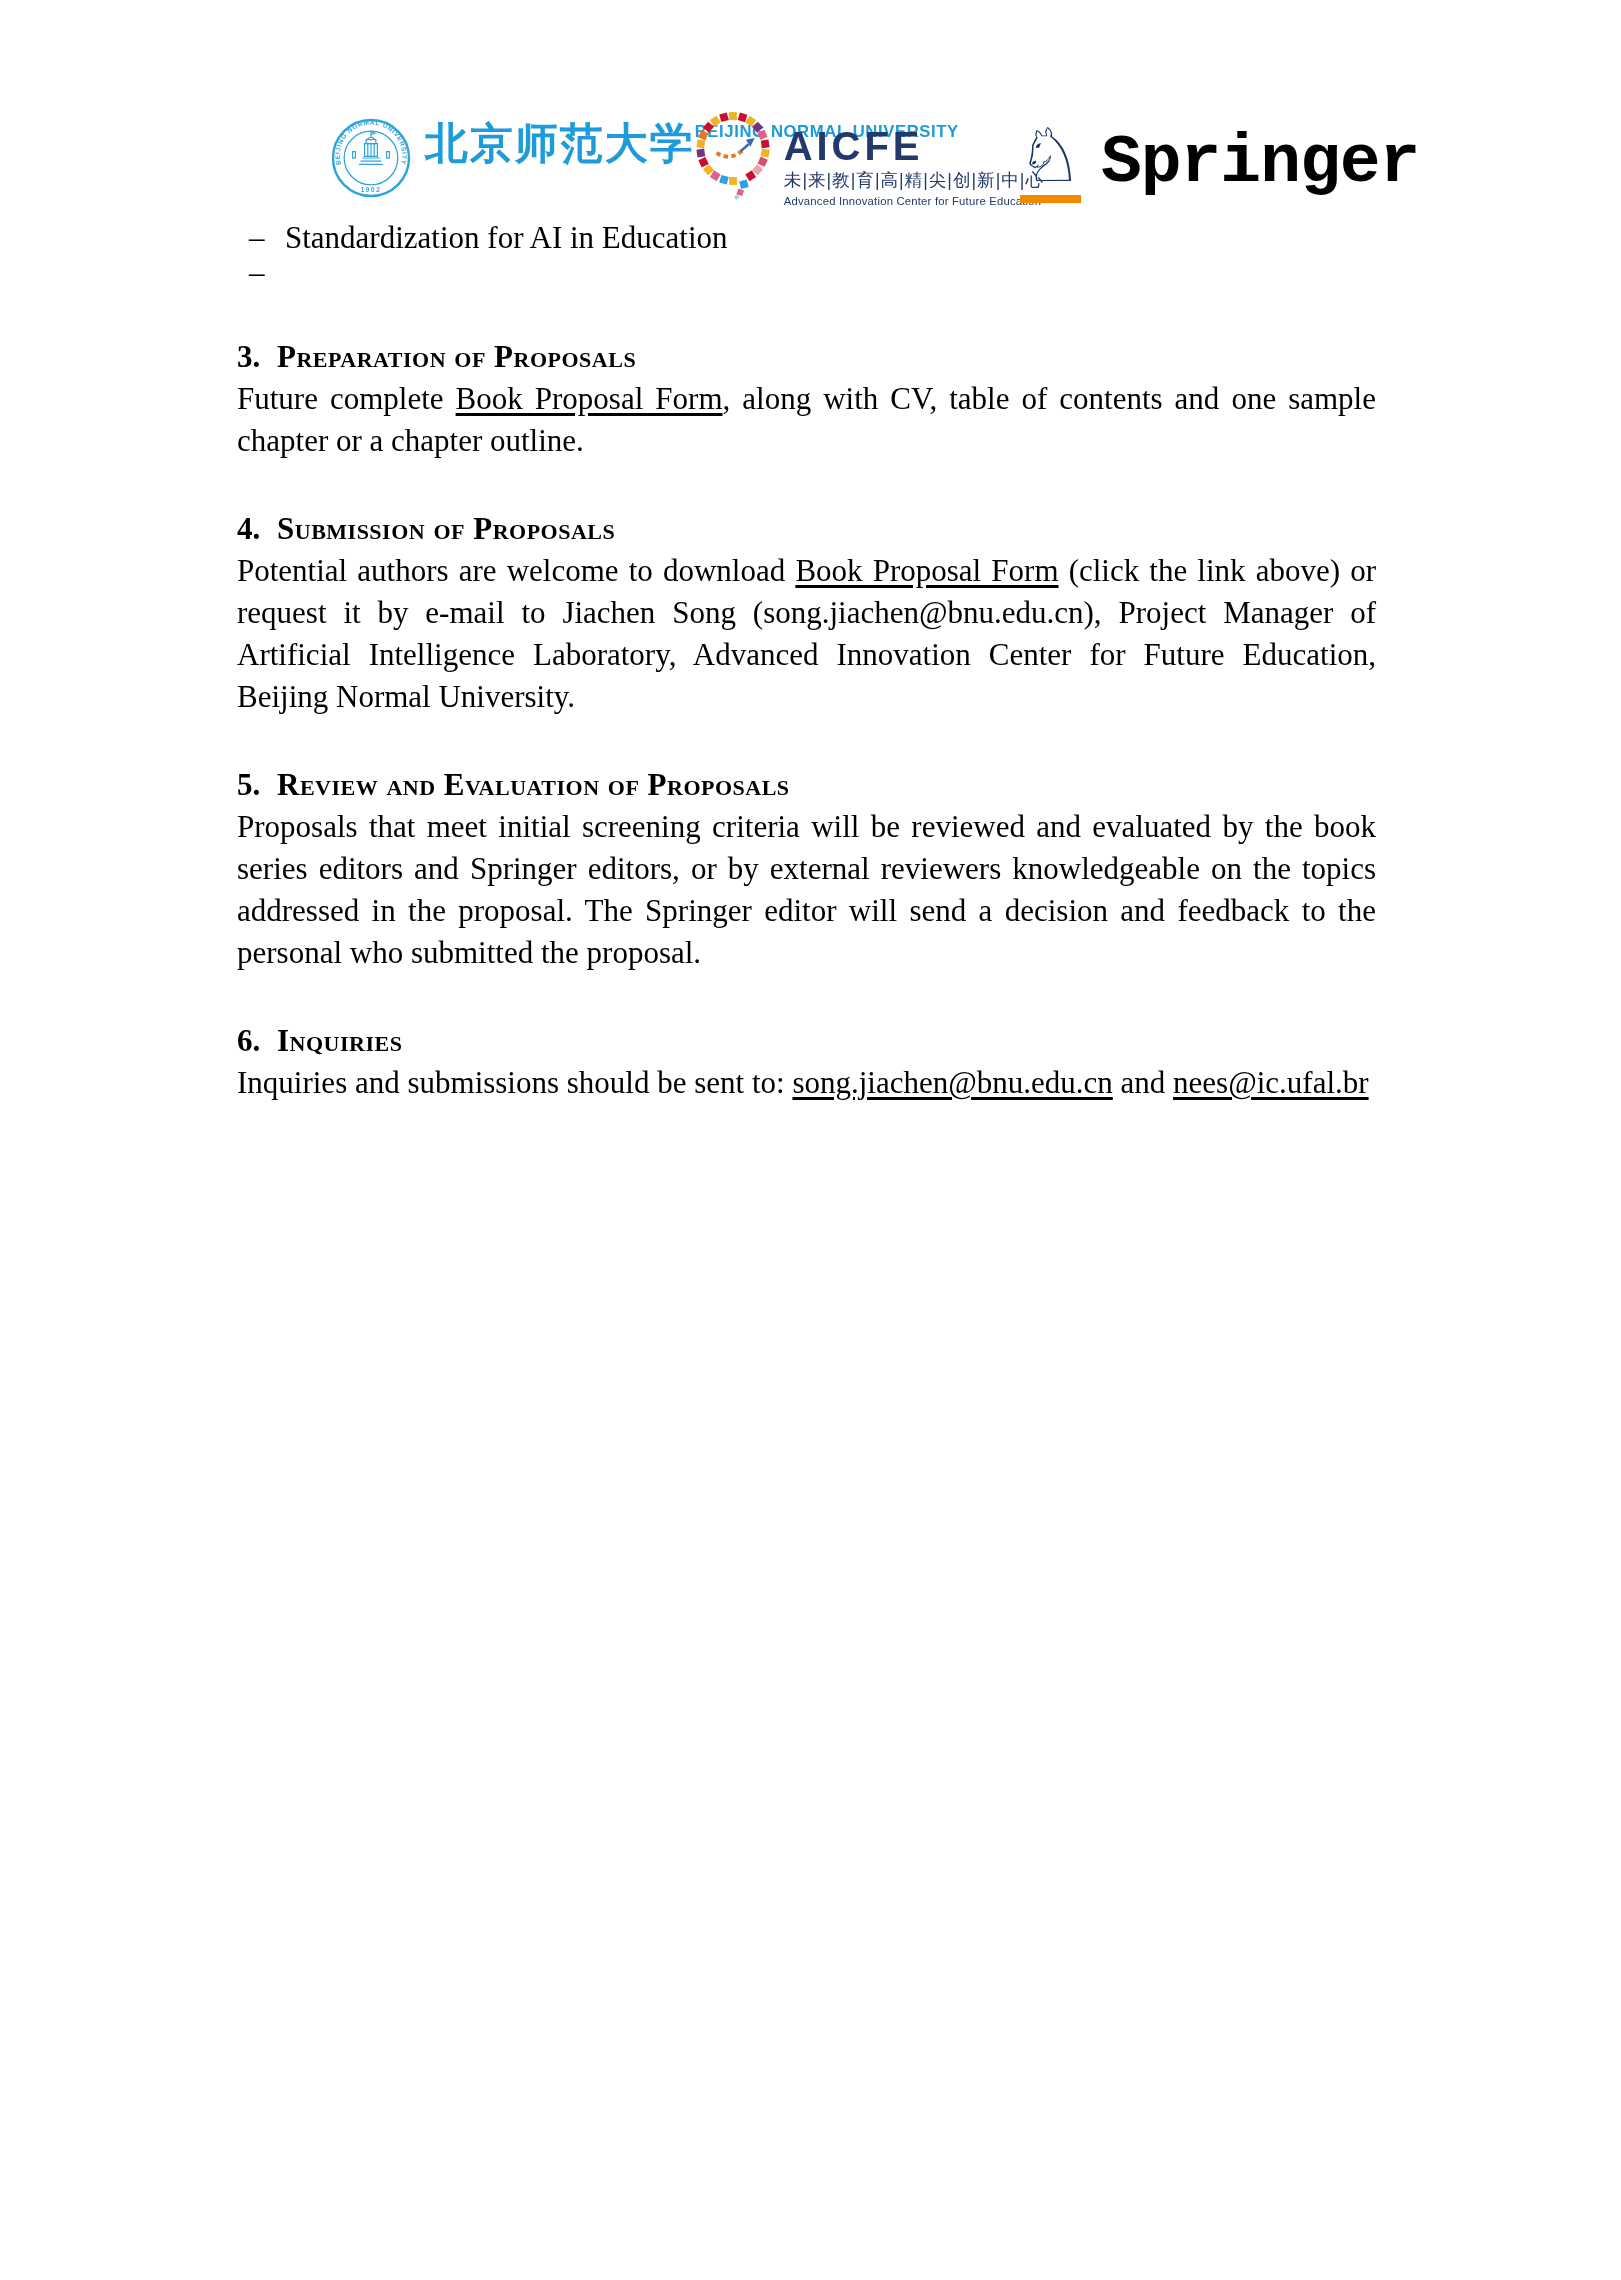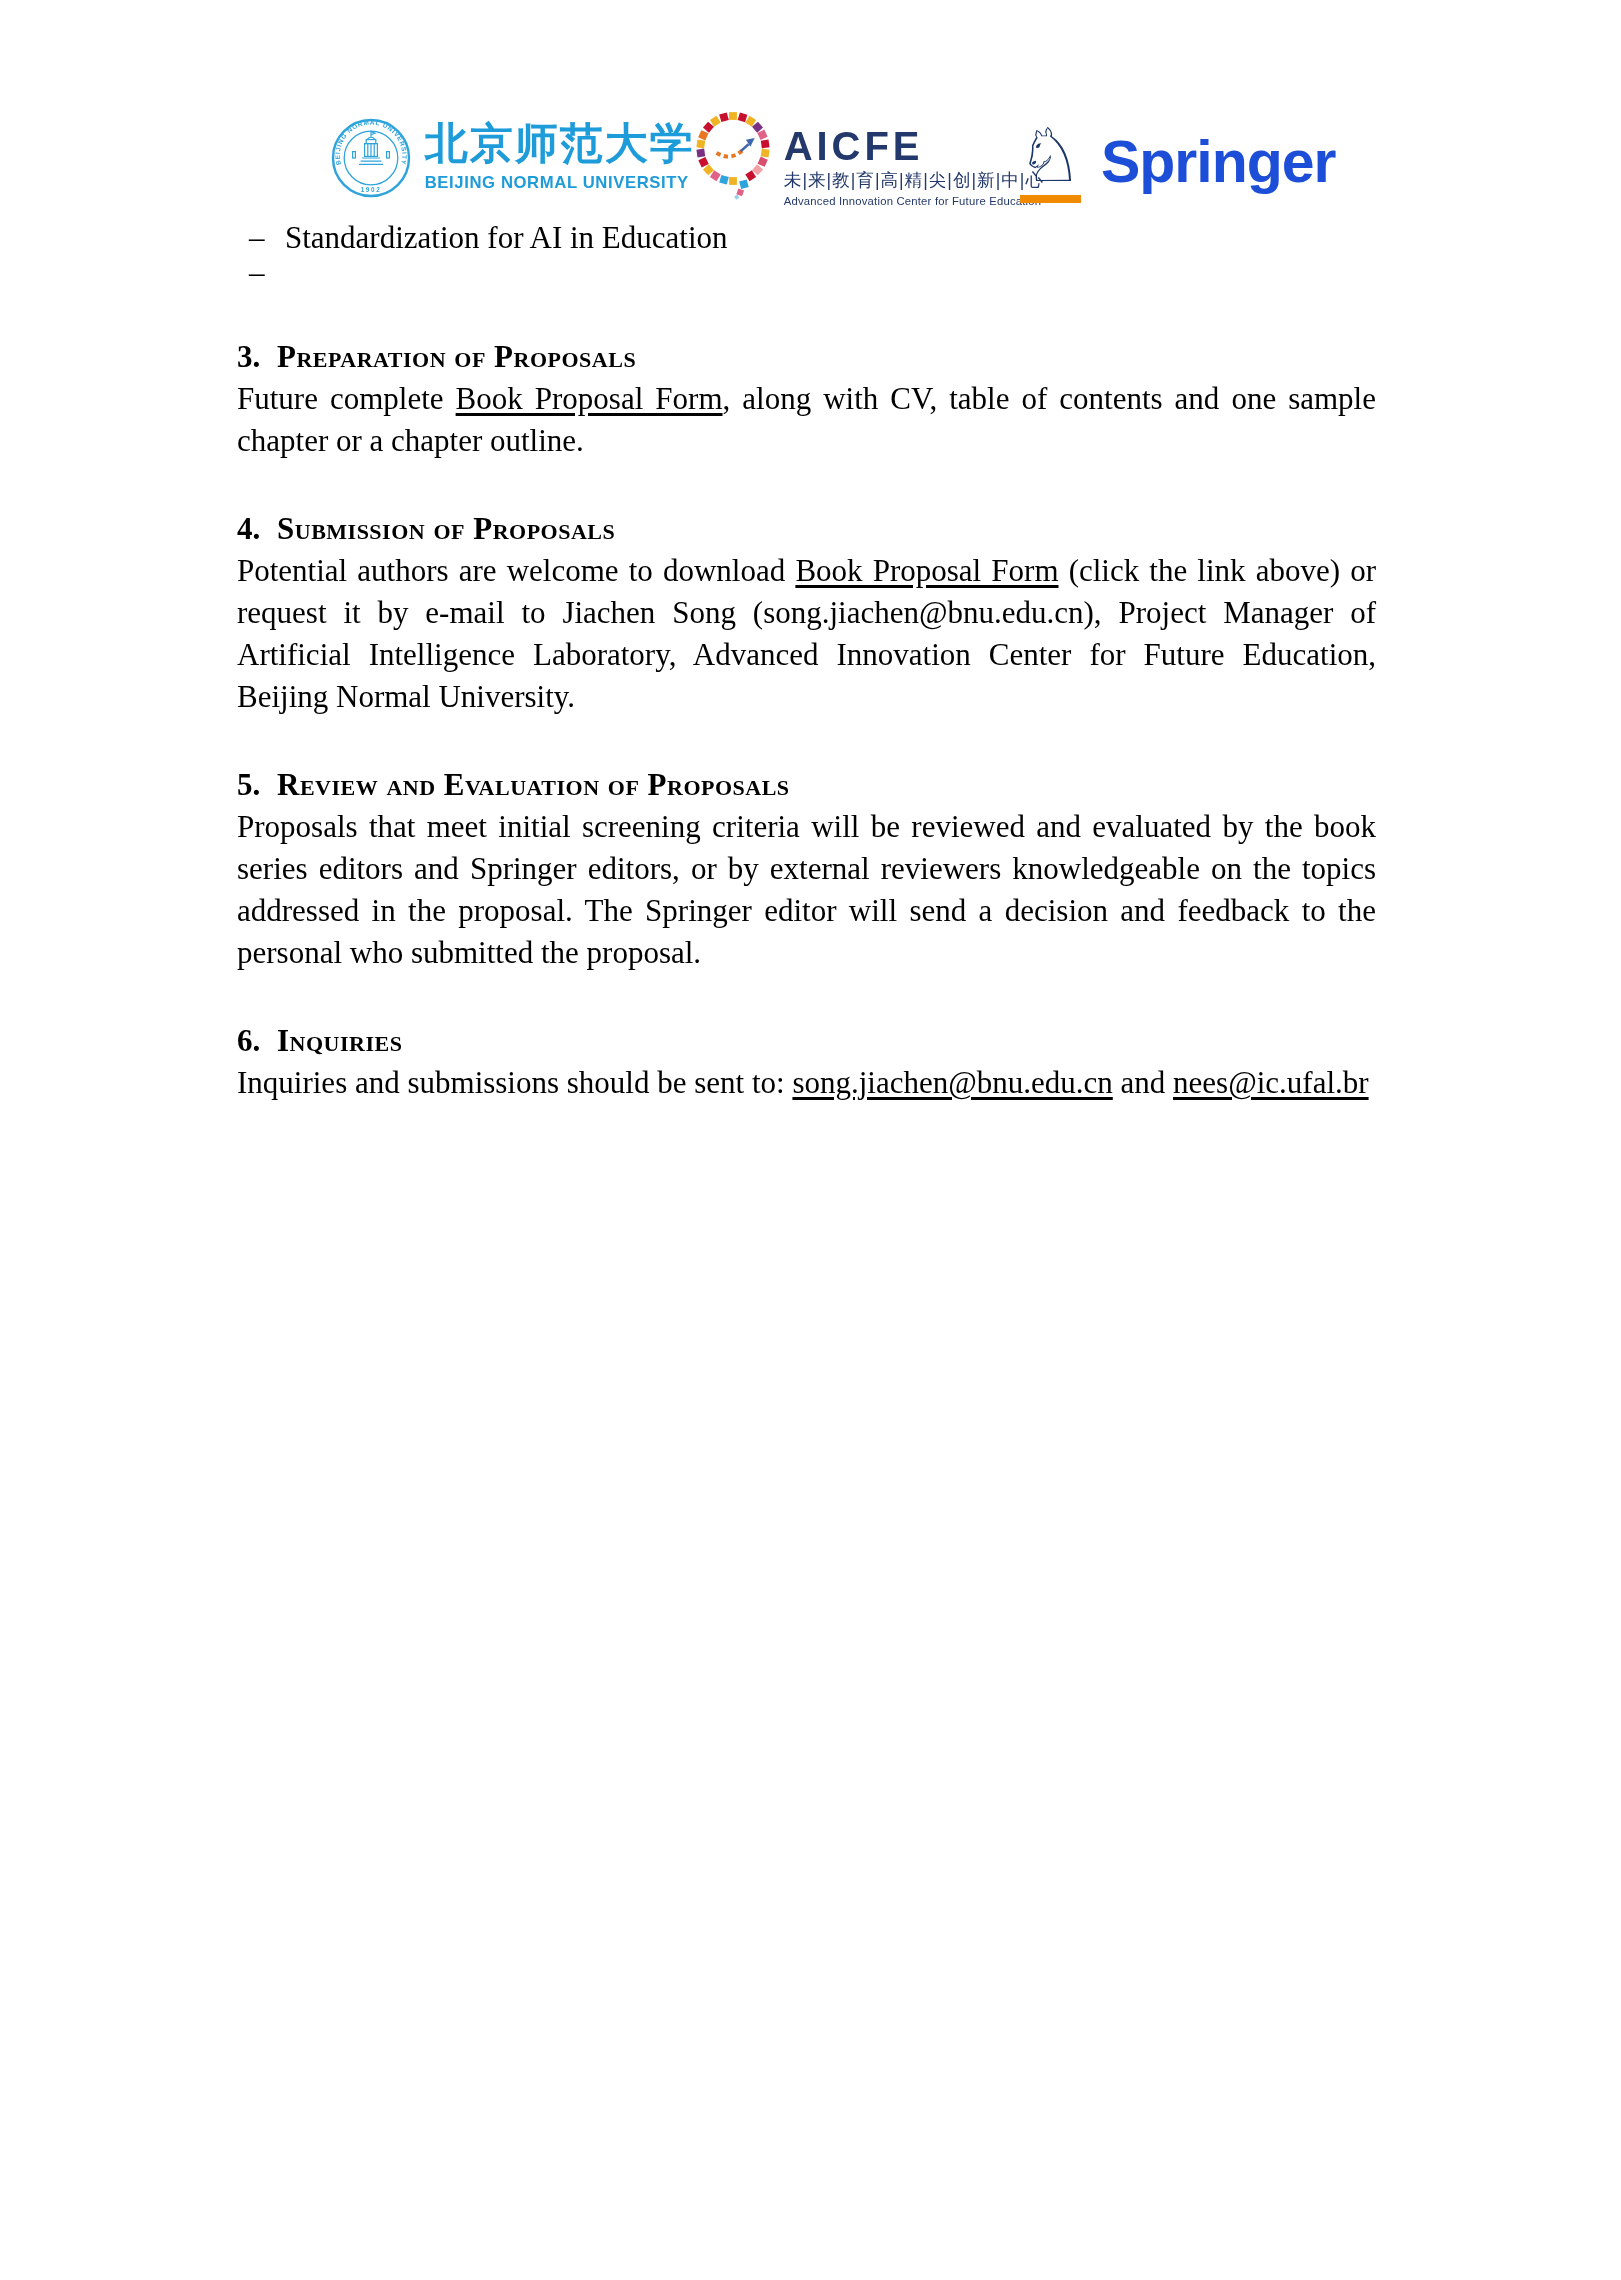--- a/index.html
+++ b/index.html
@@ -10,21 +10,21 @@
     background:#ffffff;
     font-family:"Liberation Serif", serif;
     color:#000;
     overflow:hidden;
     margin:0 auto;
   }
   
   .header { position:relative; height:113px; margin-top:93px; }
   .logo-block { position:absolute; display:flex; align-items:flex-start; }
   .bnu { left:331px; top:24.5px; }
-  .bnu-text { margin-left:13.7px; display:flex; flex-direction:column; }
+  .bnu-text { margin-left:13.7px; display:flex; }
   .bnu-cn {
     font-size:43px; line-height:51px; font-weight:bold;
     color:#1E9CD9; letter-spacing:2px; font-family:"Liberation Serif",serif;
   }
   .bnu-en {
     font-size:16.7px; font-weight:bold; letter-spacing:0.6px;
     color:#1E9CD9; font-family:"Liberation Sans",sans-serif; margin-top:4.9px;
   }
   .aicfe { left:694px; top:15.7px; }
   .aicfe-text { margin-left:11.8px; padding-top:21.6px; font-family:"Liberation Sans",sans-serif; color:#24396B; }
@@ -32,23 +32,23 @@
   .aicfe-cn { font-size:17.6px; font-weight:normal; margin-top:4.9px; letter-spacing:1px; }
   .aicfe-en { font-size:11.3px; margin-top:2.9px; letter-spacing:0.2px; }
   .springer { left:1017px; top:23.5px; align-items:flex-end; }
   .springer-horse-wrap { display:flex; flex-direction:column; align-items:center; }
   .springer-horse {
     font-size:74px; line-height:76px; color:#1B3668;
     font-family:"DejaVu Sans",sans-serif;
   }
   .springer-bar { width:61px; height:8.8px; background:#F08A00; margin-top:2px; }
   .springer-name {
-    font-family:Liberation Sans, sans-serif; font-weight:bold;
-    font-size:59px; line-height:59px; letter-spacing:-1px;
-    color:#1d4ed8; margin-left:17.6px; margin-bottom:11.8px;
+    font-family:Liberation Mono, monospace; font-weight:bold;
+    font-size:68px; line-height:59px; letter-spacing:-1px;
+    color:#000000; margin-left:17.6px; margin-bottom:11.8px;
   }
   
   .bullets { margin:13.7px 245px 0 249px; }
   .bullet-row { display:flex; font-size:31px; line-height:35px; }
   .dash { width:36px; flex:none; }
   
   .bodycol { margin:0 237px 0 237px; width:1139px; }
   .section { margin-top:46px; }
   .heading { display:flex; font-weight:bold; font-size:31px; line-height:42px; }
   .h-num { width:40px; flex:none; }

